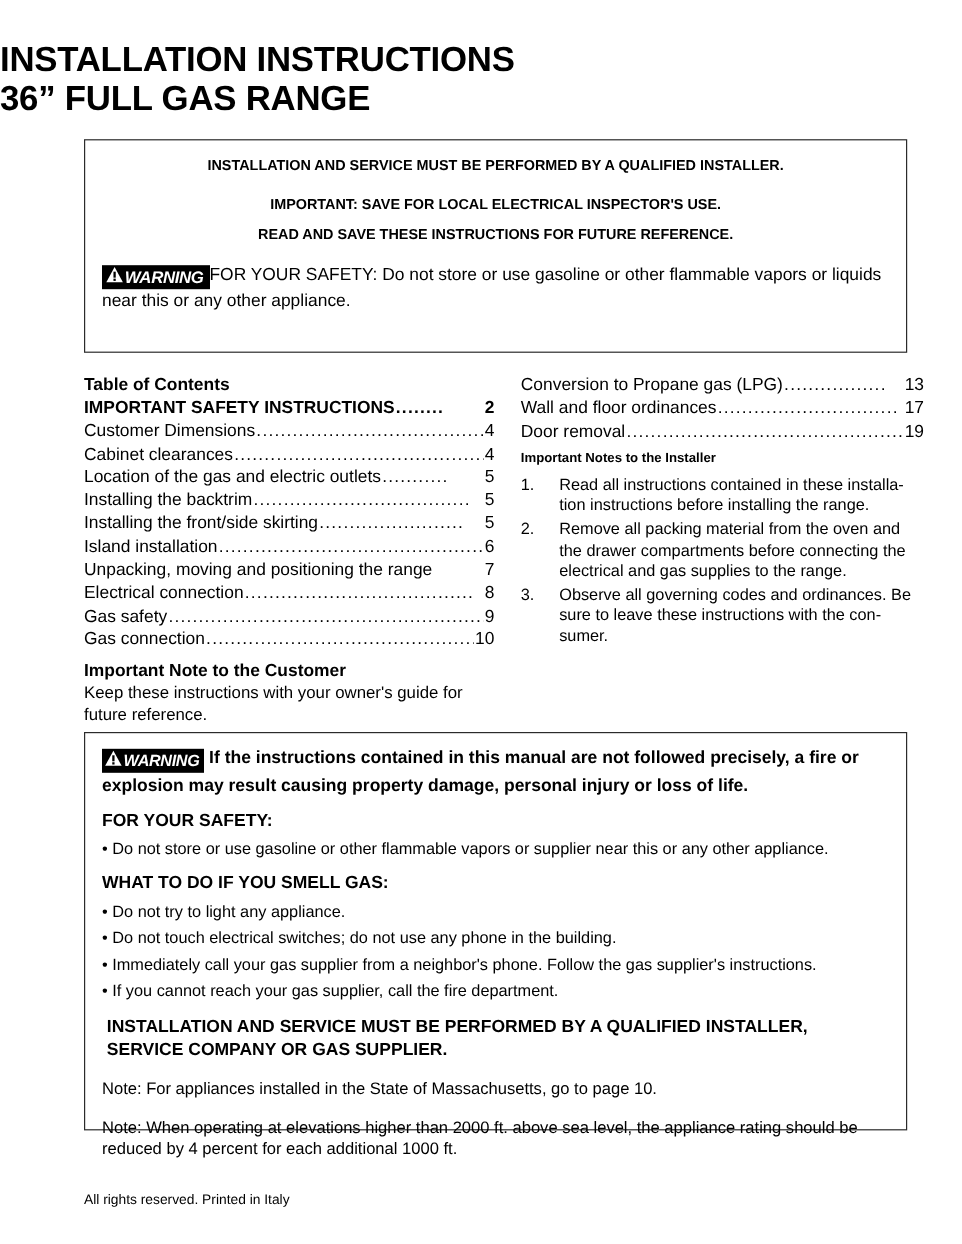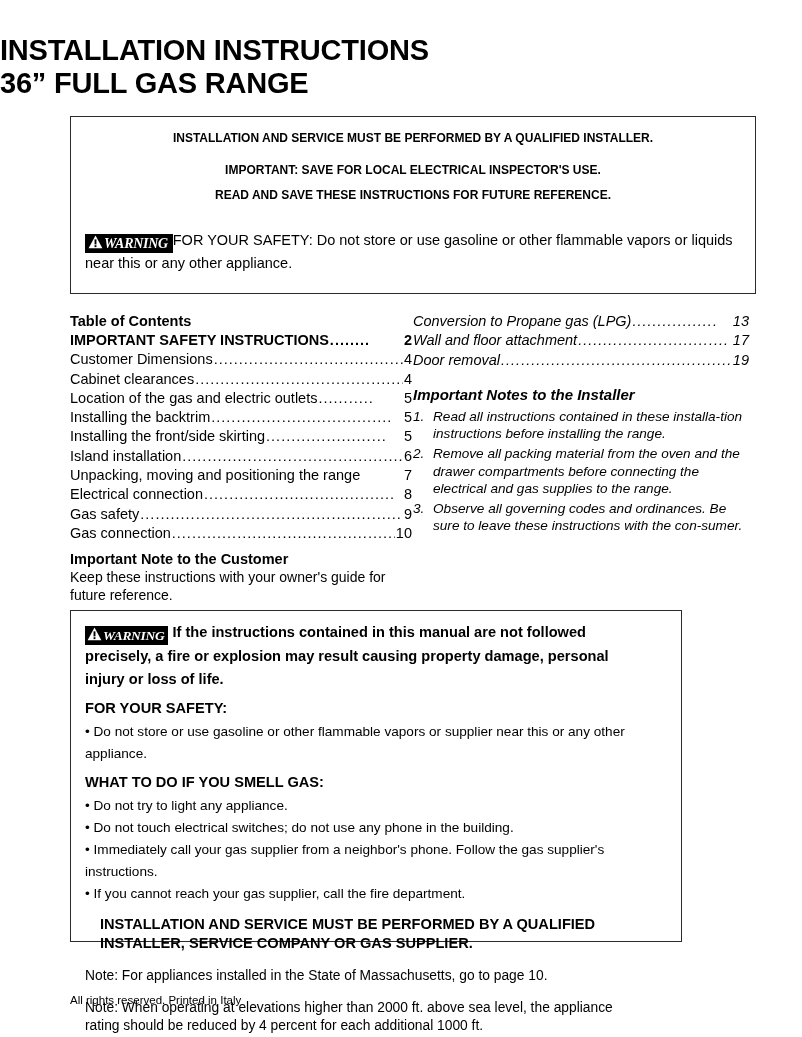--- a/index.html
+++ b/index.html
@@ -42,48 +42,47 @@
   #notice-box {
     left: 70px;
     top: 116px;
     width: 686px;
     height: 178px;
     padding: 12px 14px 10px 14px;
   }
   #warning-box {
     left: 70px;
     top: 610px;
-    width: 612px;
+    width: 686px;
     height: 332px;
     padding: 10px 32px 10px 14px;
   }
 
   .notice-line {
     text-align: center;
     font-weight: bold;
     font-size: 12px;
     line-height: 18px;
     margin: 0 0 12px 0;
   }
   #notice-line-1 { margin-bottom: 14px; }
   #notice-line-2 { margin-bottom: 7px; }
-  #notice-line-3 { margin-bottom: 26px; }
+  #notice-line-3 { margin-bottom: 15px; }
 
   
   .warning-badge {
     display: inline-block;
     background: #000000;
     color: #ffffff;
     font-weight: bold;
     font-style: italic;
     padding: 1px 5px 1px 3px;
     vertical-align: -2px;
     white-space: nowrap;
     line-height: 1;
-    font-family: Liberation Serif, serif;
   }
   .warning-badge .tri {
     display: inline-block;
     vertical-align: middle;
     margin-right: 1px;
   }
   .warning-badge .wtext {
     display: inline-block;
     vertical-align: middle;
     letter-spacing: -0.3px;
@@ -98,21 +97,21 @@
     margin: 0;
   }
 
   
   .toc-col {
     position: absolute;
     font-size: 14.5px;
     line-height: 19.3px;
   }
   #toc-left { left: 70px; top: 312px; width: 342px; }
-  #toc-right { left: 413px; top: 312px; width: 336px; font-style: italic; }
+  #toc-right { left: 434px; top: 312px; width: 336px; }
 
   .toc-head {
     font-weight: bold;
     font-size: 14.5px;
     line-height: 19px;
   }
   .toc-row {
     display: flex;
     align-items: baseline;
     white-space: nowrap;
@@ -127,32 +126,32 @@
     margin: 0 1px;
   }
   .toc-page {
     flex: 0 0 auto;
     text-align: center;
   }
 
   
   .notes-head {
     font-weight: bold;
-    font-size: 15px;
+    font-size: 11px;
     line-height: 20px;
-    margin-top: 15px;
+    margin-top: 2px;
   }
   .note-item {
     display: flex;
     font-size: 13.6px;
     line-height: 17.2px;
     margin-top: 3px;
   }
   .note-num { flex: 0 0 20px; }
-  .note-text { flex: 1 1 auto; }
+  .note-text { flex: 1 1 auto; margin-left: 12px; }
 
   
   #customer-note {
     position: absolute;
     left: 70px;
     top: 550px;
     width: 340px;
     font-size: 14px;
     line-height: 17.5px;
   }
@@ -177,21 +176,21 @@
   }
   .wb-bullet {
     font-size: 13.6px;
     line-height: 22px;
     margin: 0;
   }
   .wb-strong {
     font-weight: bold;
     font-size: 14.6px;
     line-height: 19px;
-    margin: 10px 0 0 15px;
+    margin: 10px 0 0 4px;
   }
   .wb-note {
     font-size: 13.8px;
     line-height: 18px;
     margin: 14px 0 0 0;
   }
 
   
   #footer {
     position: absolute;
@@ -287,21 +286,21 @@
   </div>
 
   <div class="toc-col" id="toc-right">
     <div id="toc-right-rows">
         <div class="toc-row">
           <span class="toc-label">Conversion to Propane gas (LPG)</span>
           <span class="toc-dots">.................</span>
           <span class="toc-page">13</span>
         </div>
         <div class="toc-row">
-          <span class="toc-label">Wall and floor attachment </span>
+          <span class="toc-label">Wall and floor ordinances </span>
           <span class="toc-dots">..............................</span>
           <span class="toc-page">17</span>
         </div>
         <div class="toc-row">
           <span class="toc-label">Door removal </span>
           <span class="toc-dots">..................................................</span>
           <span class="toc-page">19</span>
         </div>
       </div>
     <div class="notes-head">Important Notes to the Installer</div>

